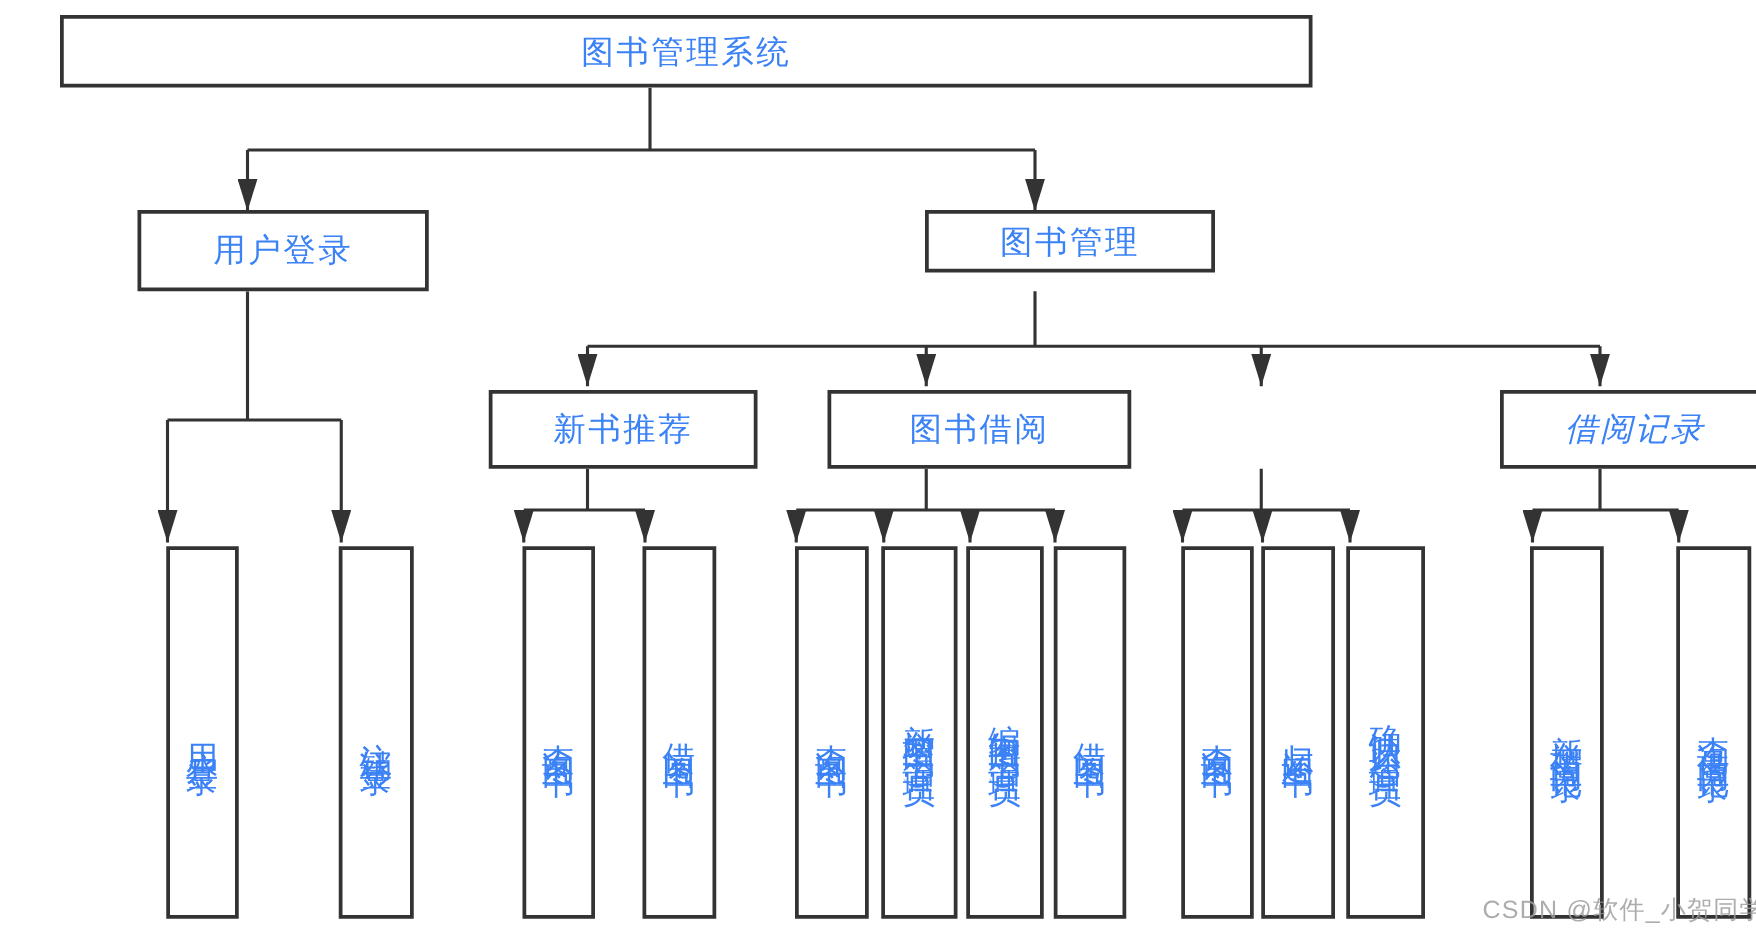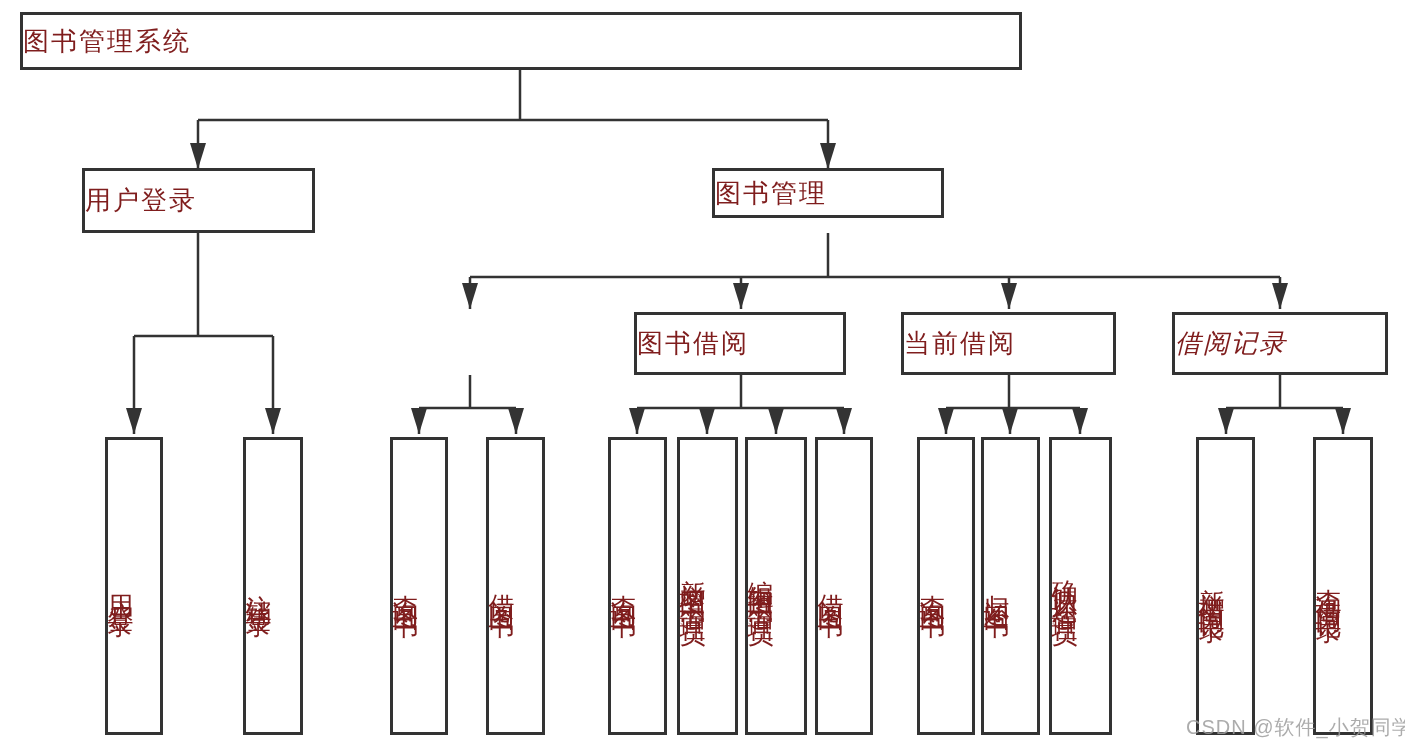--- a/index.html
+++ b/index.html
@@ -21,22 +21,24 @@
     top: 0;
     z-index: 0;
   }
   .box {
     position: absolute;
     box-sizing: border-box;
     background: #ffffff;
     border: 3px solid #333333;
     display: flex;
     align-items: center;
-    color: #7f1d1d;
+    justify-content: center;
+    color: #3b82f6;
     z-index: 1;
+    margin-left: 28px;
   }
   .box.h span {
     font-size: 26px;
     letter-spacing: 2px;
     white-space: nowrap;
   }
   .box.root span {
     font-size: 26px;
     letter-spacing: 2px;
   }
@@ -130,25 +132,25 @@
     <span>图书管理系统</span>
   </div>
 
   <div class="box h" style="left:82px; top:168px; width:233px; height:65px;">
     <span>用户登录</span>
   </div>
   <div class="box h" style="left:712px; top:168px; width:232px; height:50px;">
     <span>图书管理</span>
   </div>
 
-  <div class="box h" style="left:634px; top:312px; width:212px; height:63px;">
+  <div class="box h" style="left:363px; top:312px; width:215px; height:63px;">
+    <span>新书推荐</span>
+  </div>
+  <div class="box h" style="left:634px; top:312px; width:243px; height:63px;">
     <span>图书借阅</span>
-  </div>
-  <div class="box h" style="left:901px; top:312px; width:215px; height:63px;">
-    <span>当前借阅</span>
   </div>
   <div class="box h" style="left:1172px; top:312px; width:216px; height:63px;font-style:italic;">
     <span>借阅记录</span>
   </div>
 
   <div class="box v" style="left:105px; top:437px; width:58px; height:298px;">
     <span>用户登录</span>
   </div>
   <div class="box v" style="left:243px; top:437px; width:60px; height:298px;">
     <span>注销登录</span>

